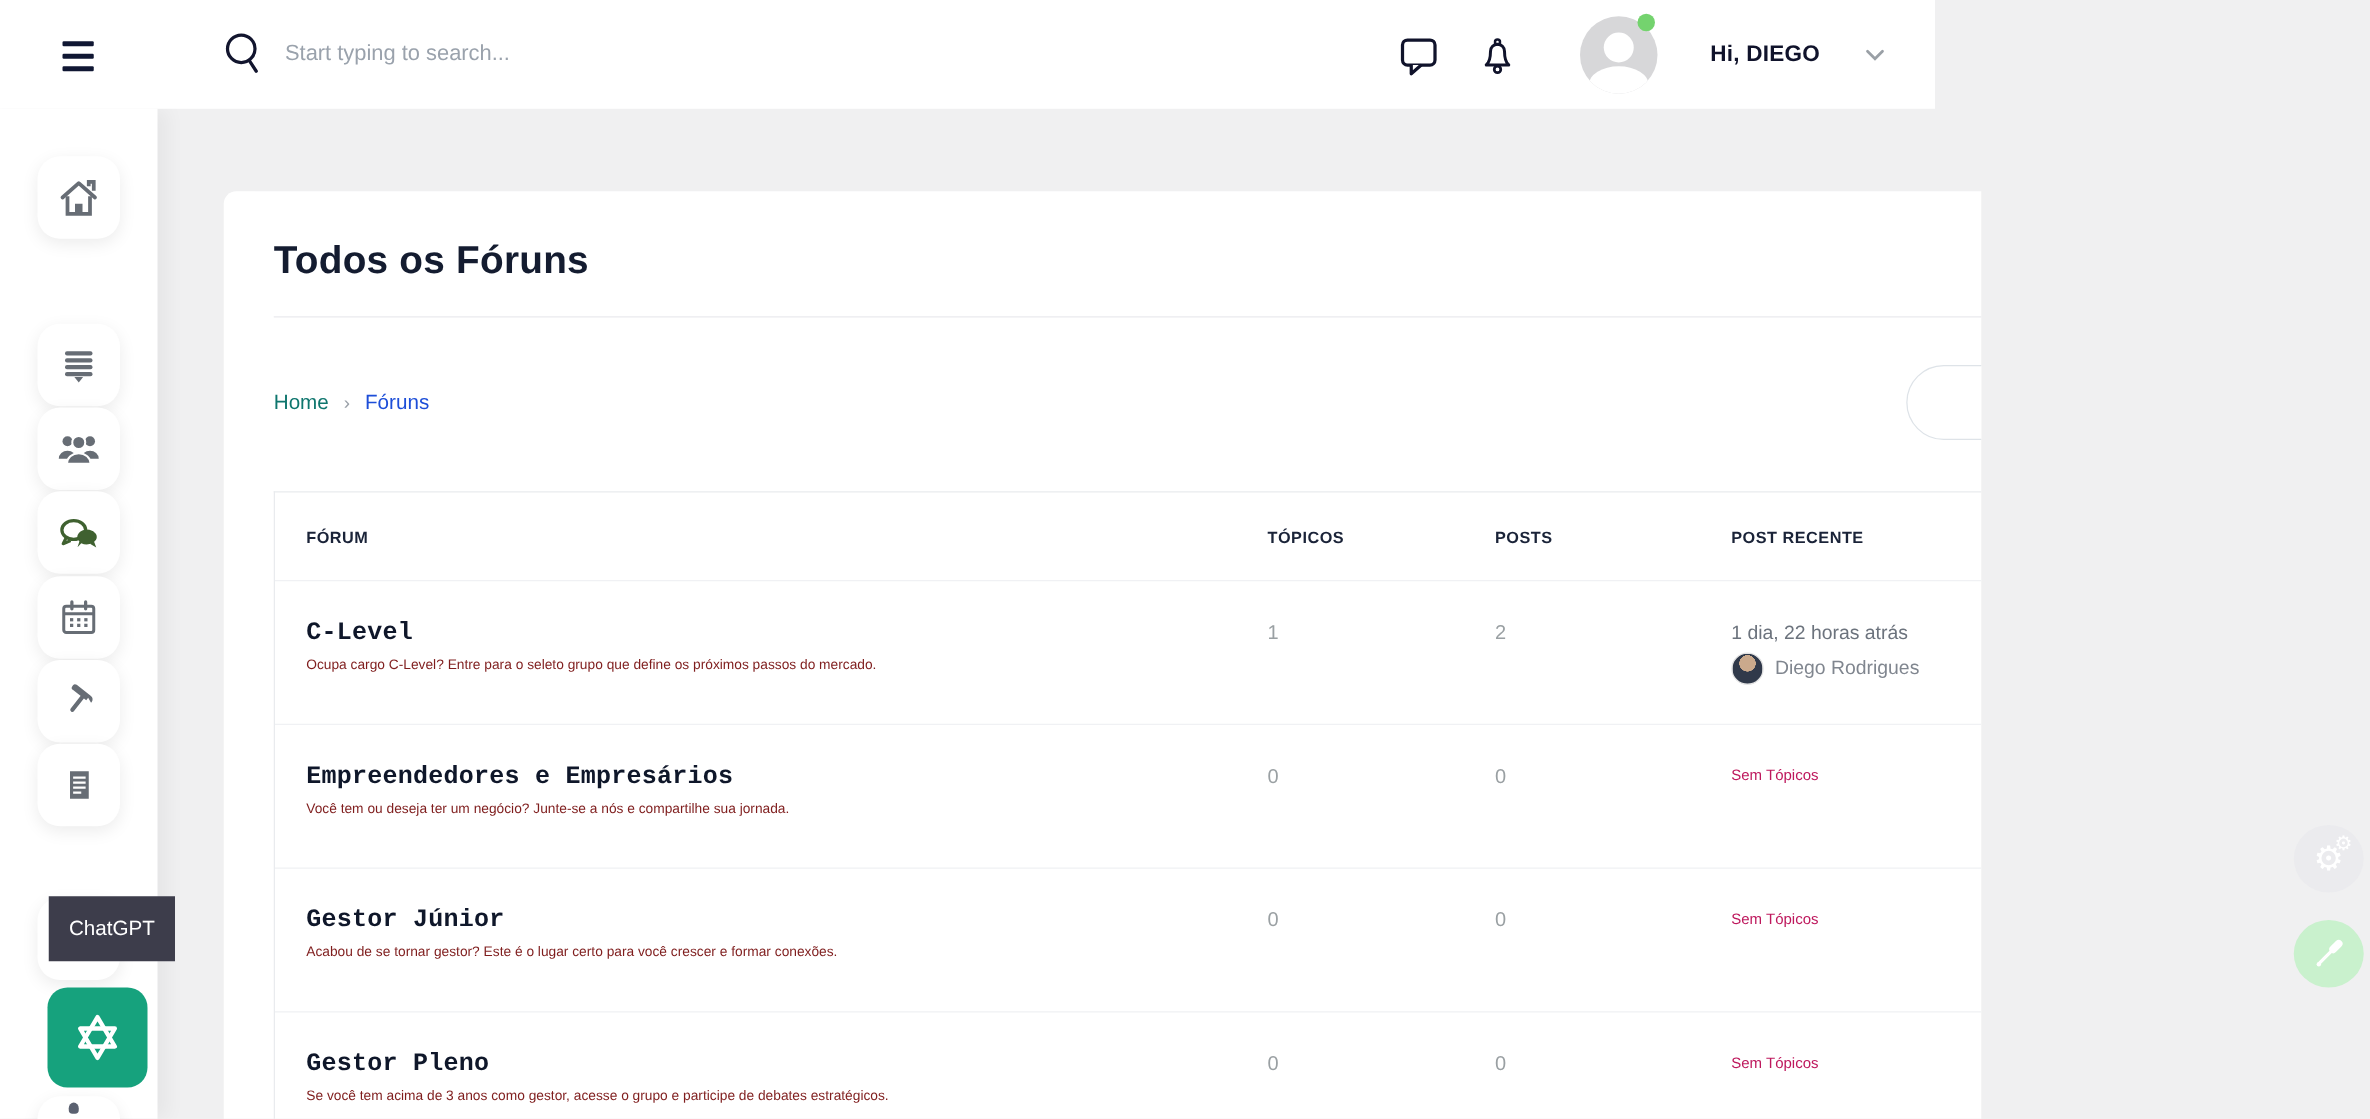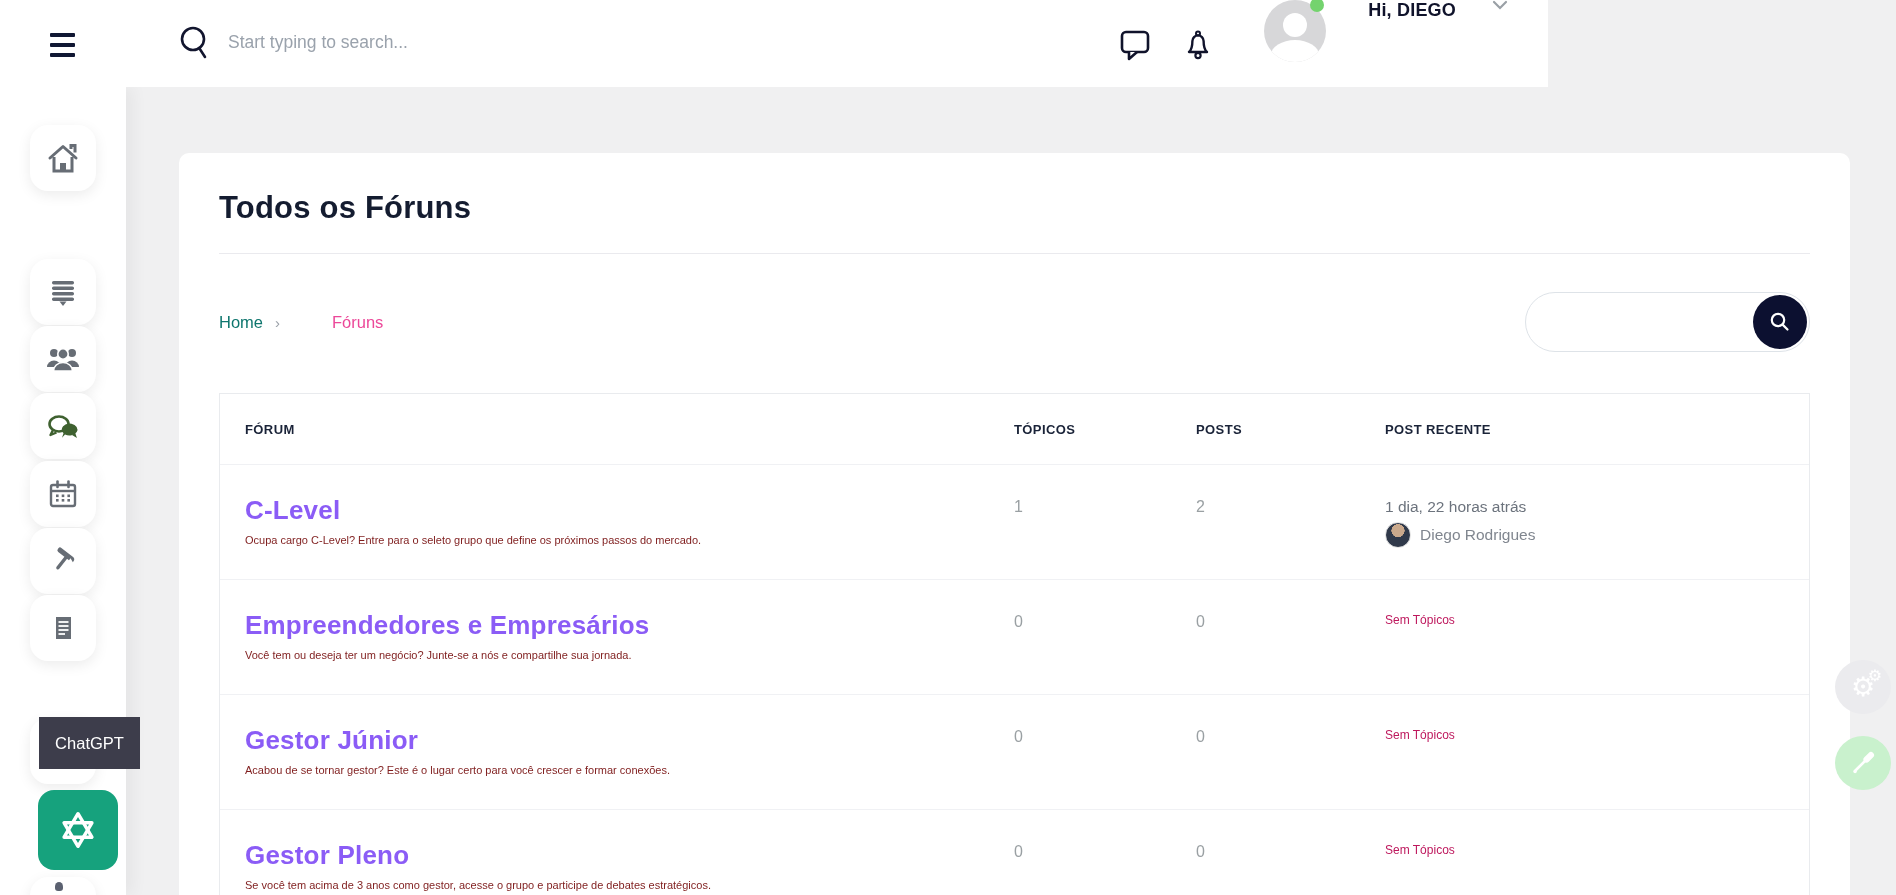--- a/index.html
+++ b/index.html
@@ -11,21 +11,21 @@
     background:#ffffff; z-index:30; }
   .hamburger { position:absolute; left:50px; top:33px; width:25px; height:24px;
     cursor:pointer; display:flex; flex-direction:column; justify-content:space-between; }
   .hamburger span { display:block; height:4px; border-radius:1px; background:#101733; }
   .hdr-search { position:absolute; left:178px; top:22px; display:flex; align-items:center; }
   .hdr-search svg { flex:0 0 auto; }
   .hdr-search input { border:none; outline:none; width:620px; height:40px;
     font-size:17.5px; color:#3a3f4a; margin-left:16px; font-family:inherit; background:transparent; }
   .hdr-search input::placeholder { color:#9aa2ac; }
   .hdr-right { position:absolute; right:40px; top:0; height:87px; display:flex;
-    gap:26px; }
+    align-items:center; gap:26px; }
   .hdr-icon { cursor:pointer; display:flex; align-items:center; }
   .avatar-wrap { position:relative; width:62px; height:62px; margin-left:22px; cursor:pointer; }
   .avatar { width:62px; height:62px; border-radius:50%; background:#d7d7d9; overflow:hidden; position:relative; }
   .avatar .head { position:absolute; left:19px; top:13px; width:24px; height:24px;
     border-radius:50%; background:#ffffff; }
   .avatar .body { position:absolute; left:7px; top:40px; width:48px; height:30px;
     border-radius:50% 50% 0 0; background:#ffffff; }
   .online-dot { position:absolute; right:2px; top:-2px; width:14px; height:14px;
     border-radius:50%; background:#74d36e; }
   .greeting { font-size:18px; font-weight:700; color:#10132b; margin-left:16px;
@@ -41,50 +41,50 @@
   .frag-dot { position:absolute; border-radius:3px; background:#5b6170; }
 
   .gpt-tooltip { position:absolute; left:39px; top:630px; width:101px; height:52px;
     background:#3d3d4b; border-radius:0; color:#ffffff; display:flex; align-items:center;
     justify-content:center; font-size:16.5px; z-index:25; }
   .gpt-btn { position:absolute; left:38px; top:703px; width:80px; height:80px; border-radius:16px;
     background:#16a27d; display:flex; align-items:center; justify-content:center;
     cursor:pointer; z-index:24; }
 
   
-  .main { position:absolute; left:126px; top:87px; width:1770px; height:808px;
+  .main { position:absolute; left:126px; top:87px; width:1459px; height:808px;
     background:#f0f0f1; overflow:hidden; }
   .card { position:absolute; left:53px; top:66px; width:1671px; height:780px;
     background:#ffffff; border-radius:10px; padding:33px 40px 0 40px; }
   .page-title { font-size:31px; font-weight:700; color:#141c30; letter-spacing:.2px;
     line-height:44px; }
   .title-divider { border:none; border-top:1px solid #eaeaee; margin-top:23px; }
   .crumb-row { margin-top:38px; height:60px; display:flex; align-items:center;
     justify-content:space-between; }
   .breadcrumb { display:flex; align-items:center; gap:12px; font-size:16.5px; }
   .crumb-home { color:#0f766e; cursor:pointer; }
   .crumb-sep { color:#9aa0a8; font-size:15px; }
-  .crumb-cur { color:#ec4899;margin-left:40px; }
+  .crumb-cur { color:#1d4ed8; }
   .search-pill { position:relative; width:285px; height:60px; border:1px solid #dee3e8;
     border-radius:30px; background:#ffffff; }
   .search-pill input { position:absolute; left:24px; top:1px; width:200px; height:56px;
     border:none; outline:none; font-size:16px; font-family:inherit; background:transparent; }
   .pill-btn { position:absolute; right:2px; top:2px; width:54px; height:54px; border-radius:50%;
     background:#0c1030; border:none; cursor:pointer; display:flex; align-items:center;
     justify-content:center; }
 
   
   .forum-table { margin-top:41px; border:1px solid #e9ebee; border-bottom:none; }
   .t-row { display:grid; grid-template-columns:794px 182px 189px auto; }
   .t-head { height:70px; align-items:center; }
   .t-head .th { font-size:13px; font-weight:700; color:#1a2338; letter-spacing:.4px; }
   .t-head .th:first-child { padding-left:25px; }
   .t-body-row { border-top:1px solid #f0f1f4; height:115px; }
   .cell-forum { padding:30px 40px 0 25px; }
-  .forum-title { font-size:26px; font-weight:700; color:#8b5cf6; letter-spacing:.2px; cursor:pointer; }
+  .forum-title { font-size:20px; font-weight:700; color:#0f172a; letter-spacing:.2px; cursor:pointer;font-family:Liberation Mono, monospace; }
   .forum-desc { margin-top:8px; font-size:11px; color:#7f1d1d; }
   .cell-num { padding-top:33px; font-size:16px; color:#9aa0a3; }
   .cell-recent { padding-top:33px; }
   .recent-time { font-size:15.5px; color:#6c737d; }
   .recent-none { font-size:12px; color:#be185d; }
   .recent-author { margin-top:6px; display:flex; align-items:center; gap:9px; cursor:pointer; }
   .author-avatar { width:26px; height:26px; border-radius:50%;
     background:radial-gradient(circle at 50% 32%, #caa98c 0 32%, #30394a 33% 100%);
     border:1px solid #e3e3e3; }
   .author-name { font-size:15.5px; color:#80868f; }

